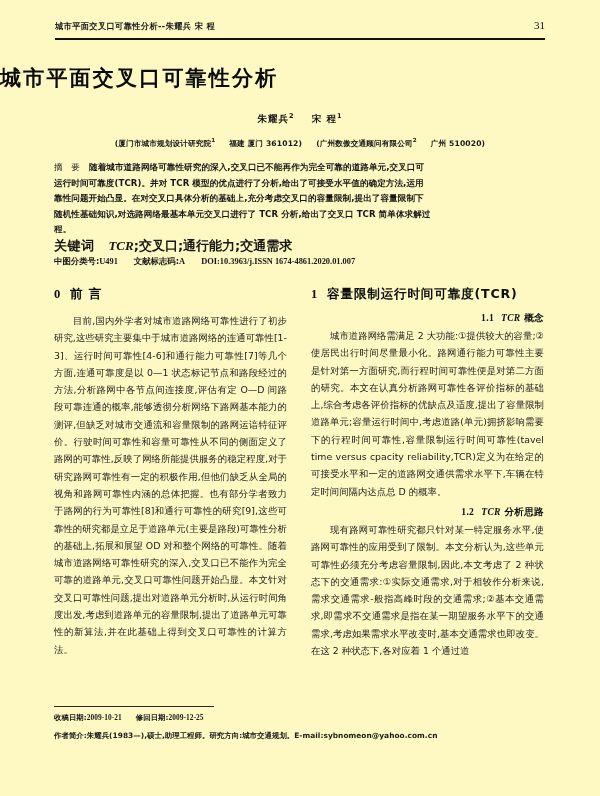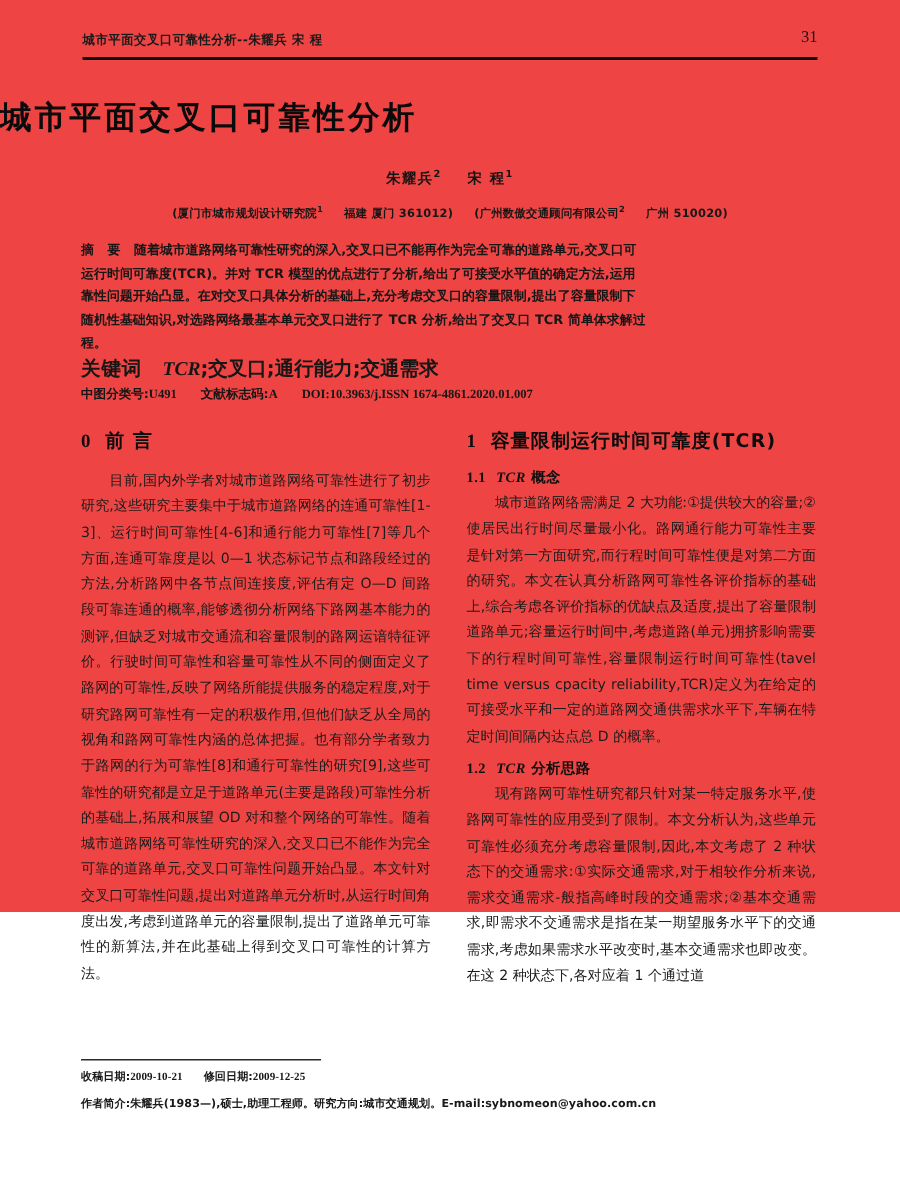--- a/index.html
+++ b/index.html
@@ -13,22 +13,22 @@
     position: relative;
     font-family: "DejaVu Sans", "Liberation Sans", sans-serif;
     color: #141414;
     overflow: hidden;
   }
 
   .page {
     position: absolute;
     left: 0; top: 0;
     width: 600px;
-    height: 608px;
-    background: #ef4444;
+    height: 796px;
+    background: #fef9c3;
   }
 
   
   .runhead {
     position: absolute;
     left: 55px;
     top: 21px;
     width: 490px;
     height: 16px;
   }
@@ -112,21 +112,21 @@
   }
   .abs-line {
     font-size: 8.6px;
     font-weight: bold;
     line-height: 15.6px;
     letter-spacing: 0.05px;
     color: #161616;
     white-space: nowrap;
   }
   .abs-lead {
-    font-weight: bold;
+    font-weight: normal;
     letter-spacing: 3px;
   }
   .kw-line {
     font-size: 13px;
     font-weight: bold;
     line-height: 15.6px;
     color: #161616;
     white-space: nowrap;
   }
   .kw-lead { letter-spacing: 0.6px; }
@@ -163,20 +163,21 @@
     font-family: "Liberation Serif", serif;
     margin-right: 9px;
   }
 
   .h2 {
     font-size: 9.6px;
     font-weight: bold;
     color: #101010;
     margin: 6px 0 2px 0;
     letter-spacing: 0.3px;
+    text-align: right;
   }
   .h2 .num {
     font-family: "Liberation Serif", serif;
     margin-right: 7px;
   }
   .h2 .it {
     font-family: "Liberation Serif", serif;
     font-style: italic;
   }
 

